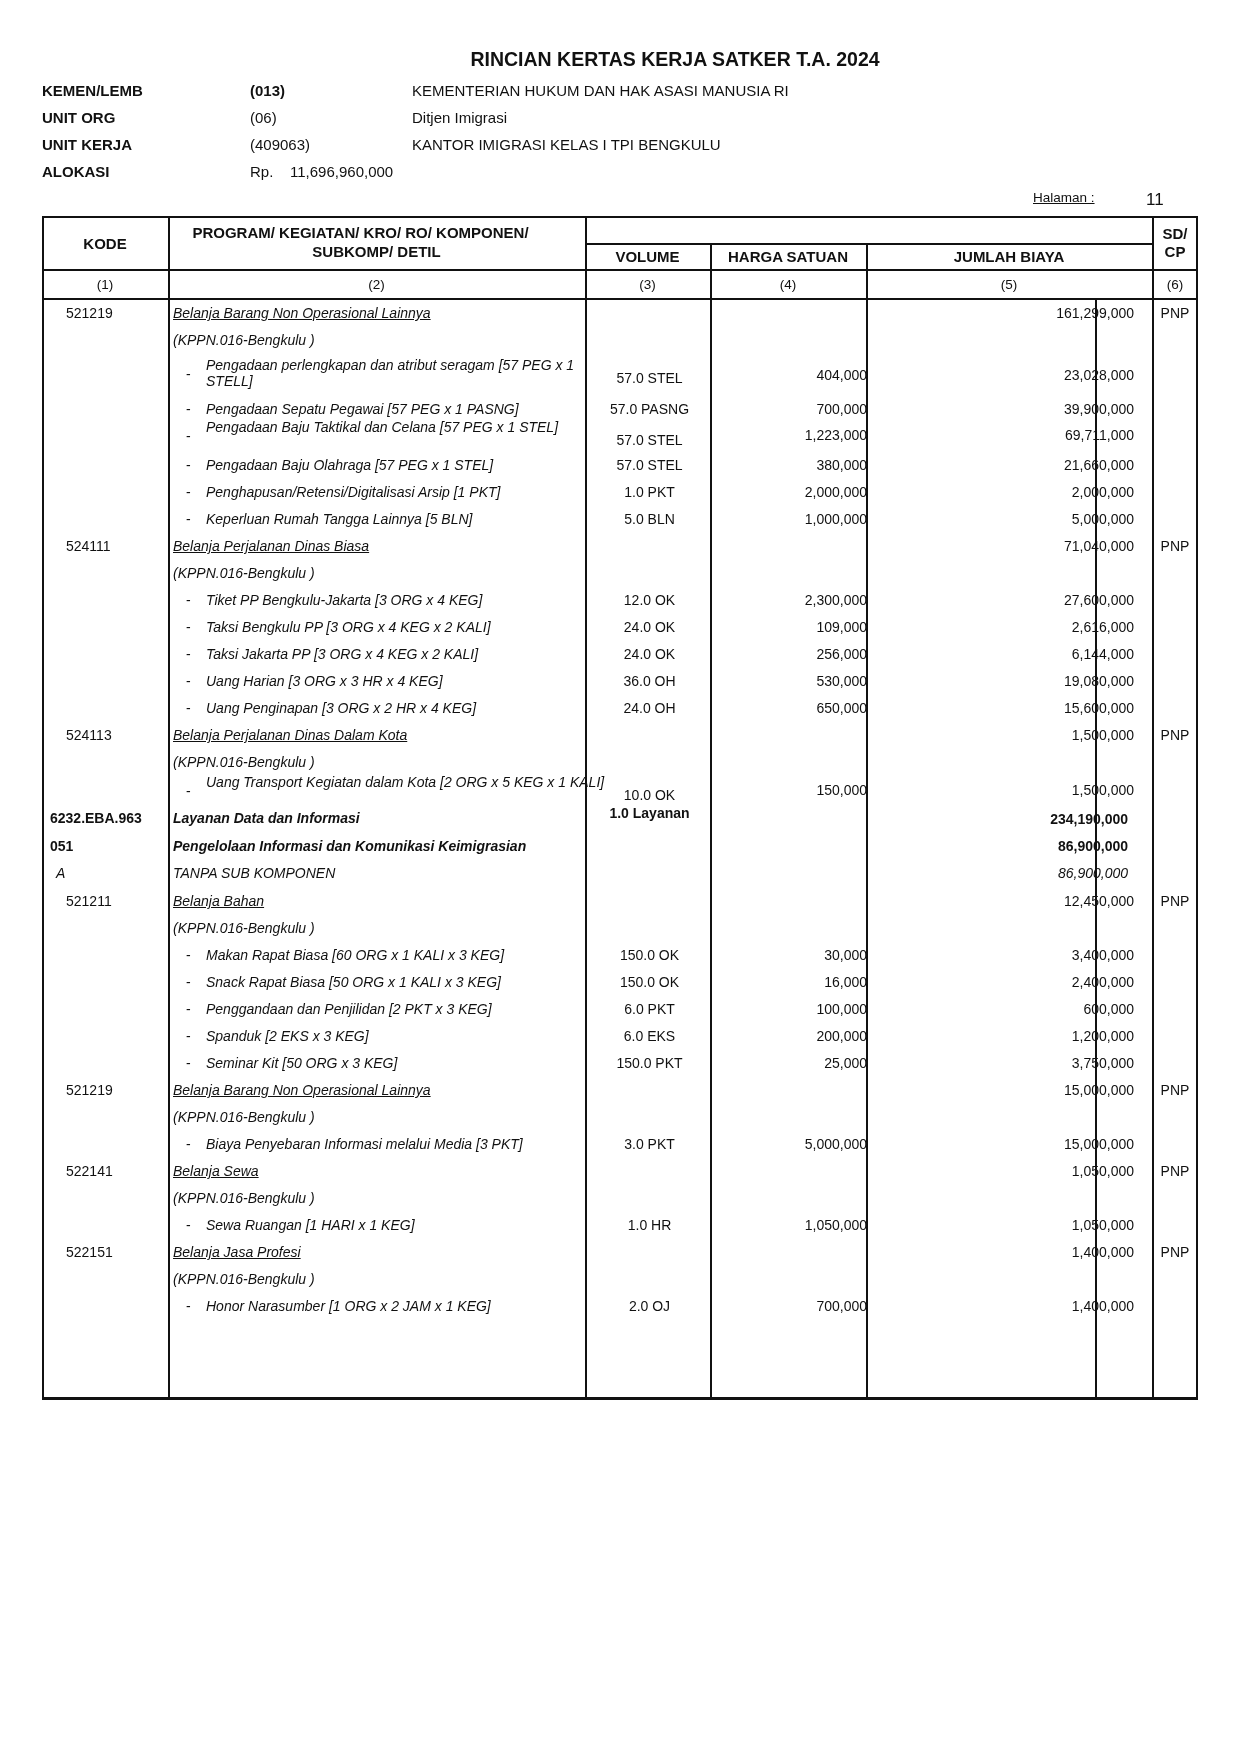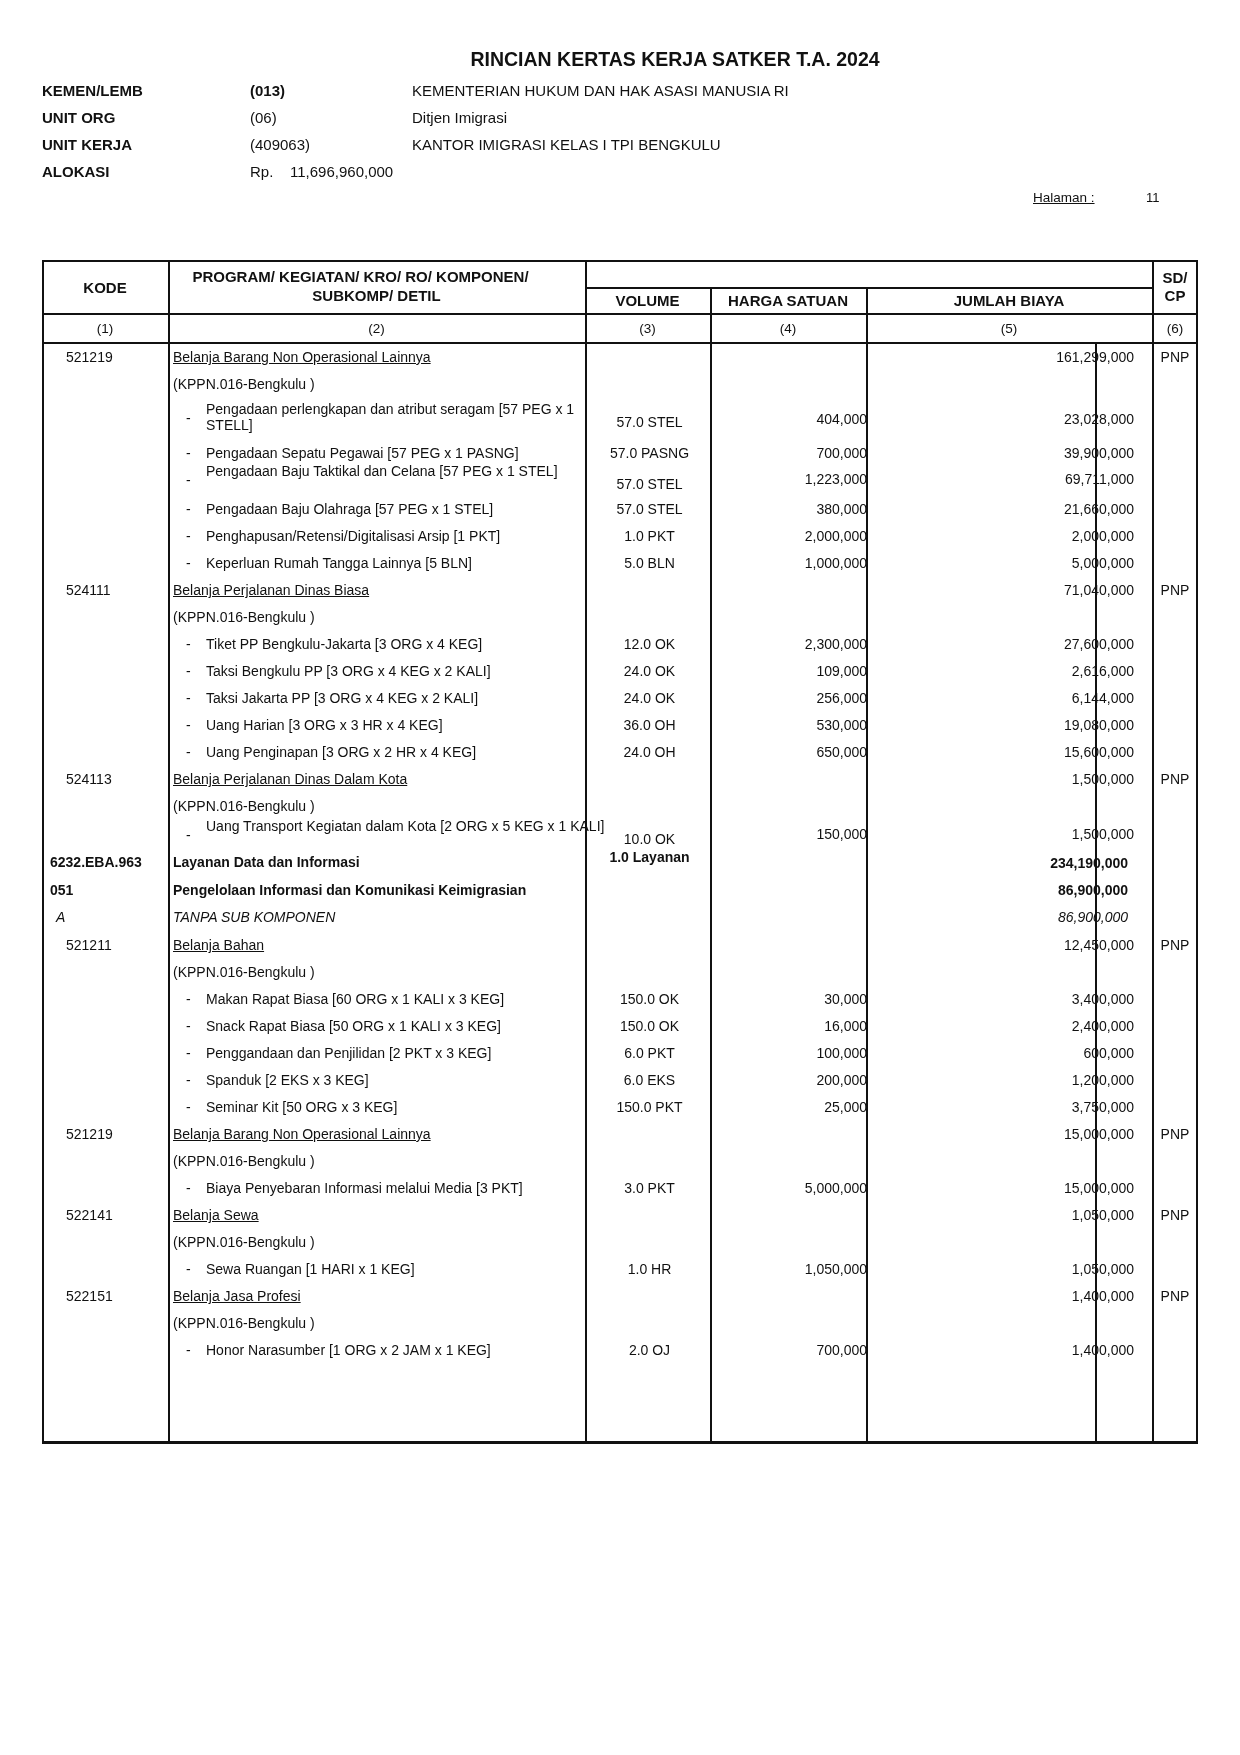--- a/index.html
+++ b/index.html
@@ -4,32 +4,32 @@
 <style>
   html, body { margin:0; padding:0; background:#fff; }
   body { width:1240px; height:1755px; position:relative; font-family:"Liberation Sans", sans-serif; color:#111; font-size:14.5px; }
   .title { position:absolute; top:48px; left:0; width:1240px; text-align:center; font-weight:bold; font-size:19.5px; padding-left:110px; box-sizing:border-box; }
   .meta-row { position:absolute; left:42px; font-size:15px; }
   .meta-label { position:absolute; left:0; font-weight:bold; white-space:nowrap; }
   .meta-code { position:absolute; left:208px; white-space:nowrap; }
   .meta-name { position:absolute; left:370px; white-space:nowrap; }
   .bold { font-weight:bold; }
   .halaman { position:absolute; top:190px; left:1033px; font-size:13.5px; text-decoration:underline; }
-  .halaman-num { position:absolute; top:190px; left:1146px; font-size:13px; }
-
-  .tbl { position:absolute; left:42px; top:216px; width:1156px; height:982px;margin-top:44px; }
+  .halaman-num { position:absolute; top:190px; left:1146px; font-size:17px; }
+
+  .tbl { position:absolute; left:42px; top:216px; width:1156px; height:982px; }
   .vline { position:absolute; background:#111; width:1.5px; }
   .hline { position:absolute; background:#111; height:1.5px; }
   .hd { position:absolute; font-weight:bold; text-align:center; font-size:15px; line-height:18px; }
   .num { position:absolute; text-align:center; font-size:13.5px; }
 
   .row { position:absolute; left:0; width:1156px; font-size:14px; line-height:16px; }
   .c-kode { position:absolute; left:8px; white-space:nowrap; }
   .c-kode.sub { left:24px; }
-  .c-prog { position:absolute; left:131px; width:440px; }
+  .c-prog { position:absolute; left:131px; width:440px;font-style:italic; }
   .c-prog.item { left:164px; width:405px; }
   .dash { position:absolute; left:144px; }
   .c-vol { position:absolute; left:545px; width:125px; text-align:center; white-space:nowrap; }
   .c-harga { position:absolute; left:670px; width:155px; text-align:right; white-space:nowrap; }
   .c-jumlah { position:absolute; left:826px; width:266px; text-align:right; white-space:nowrap; }
   .c-jumlah.bld { width:260px; }
   .c-sd { position:absolute; left:1110px; width:46px; text-align:center; }
   .u { text-decoration:underline; }
   .it { font-style:italic; }
 </style>

